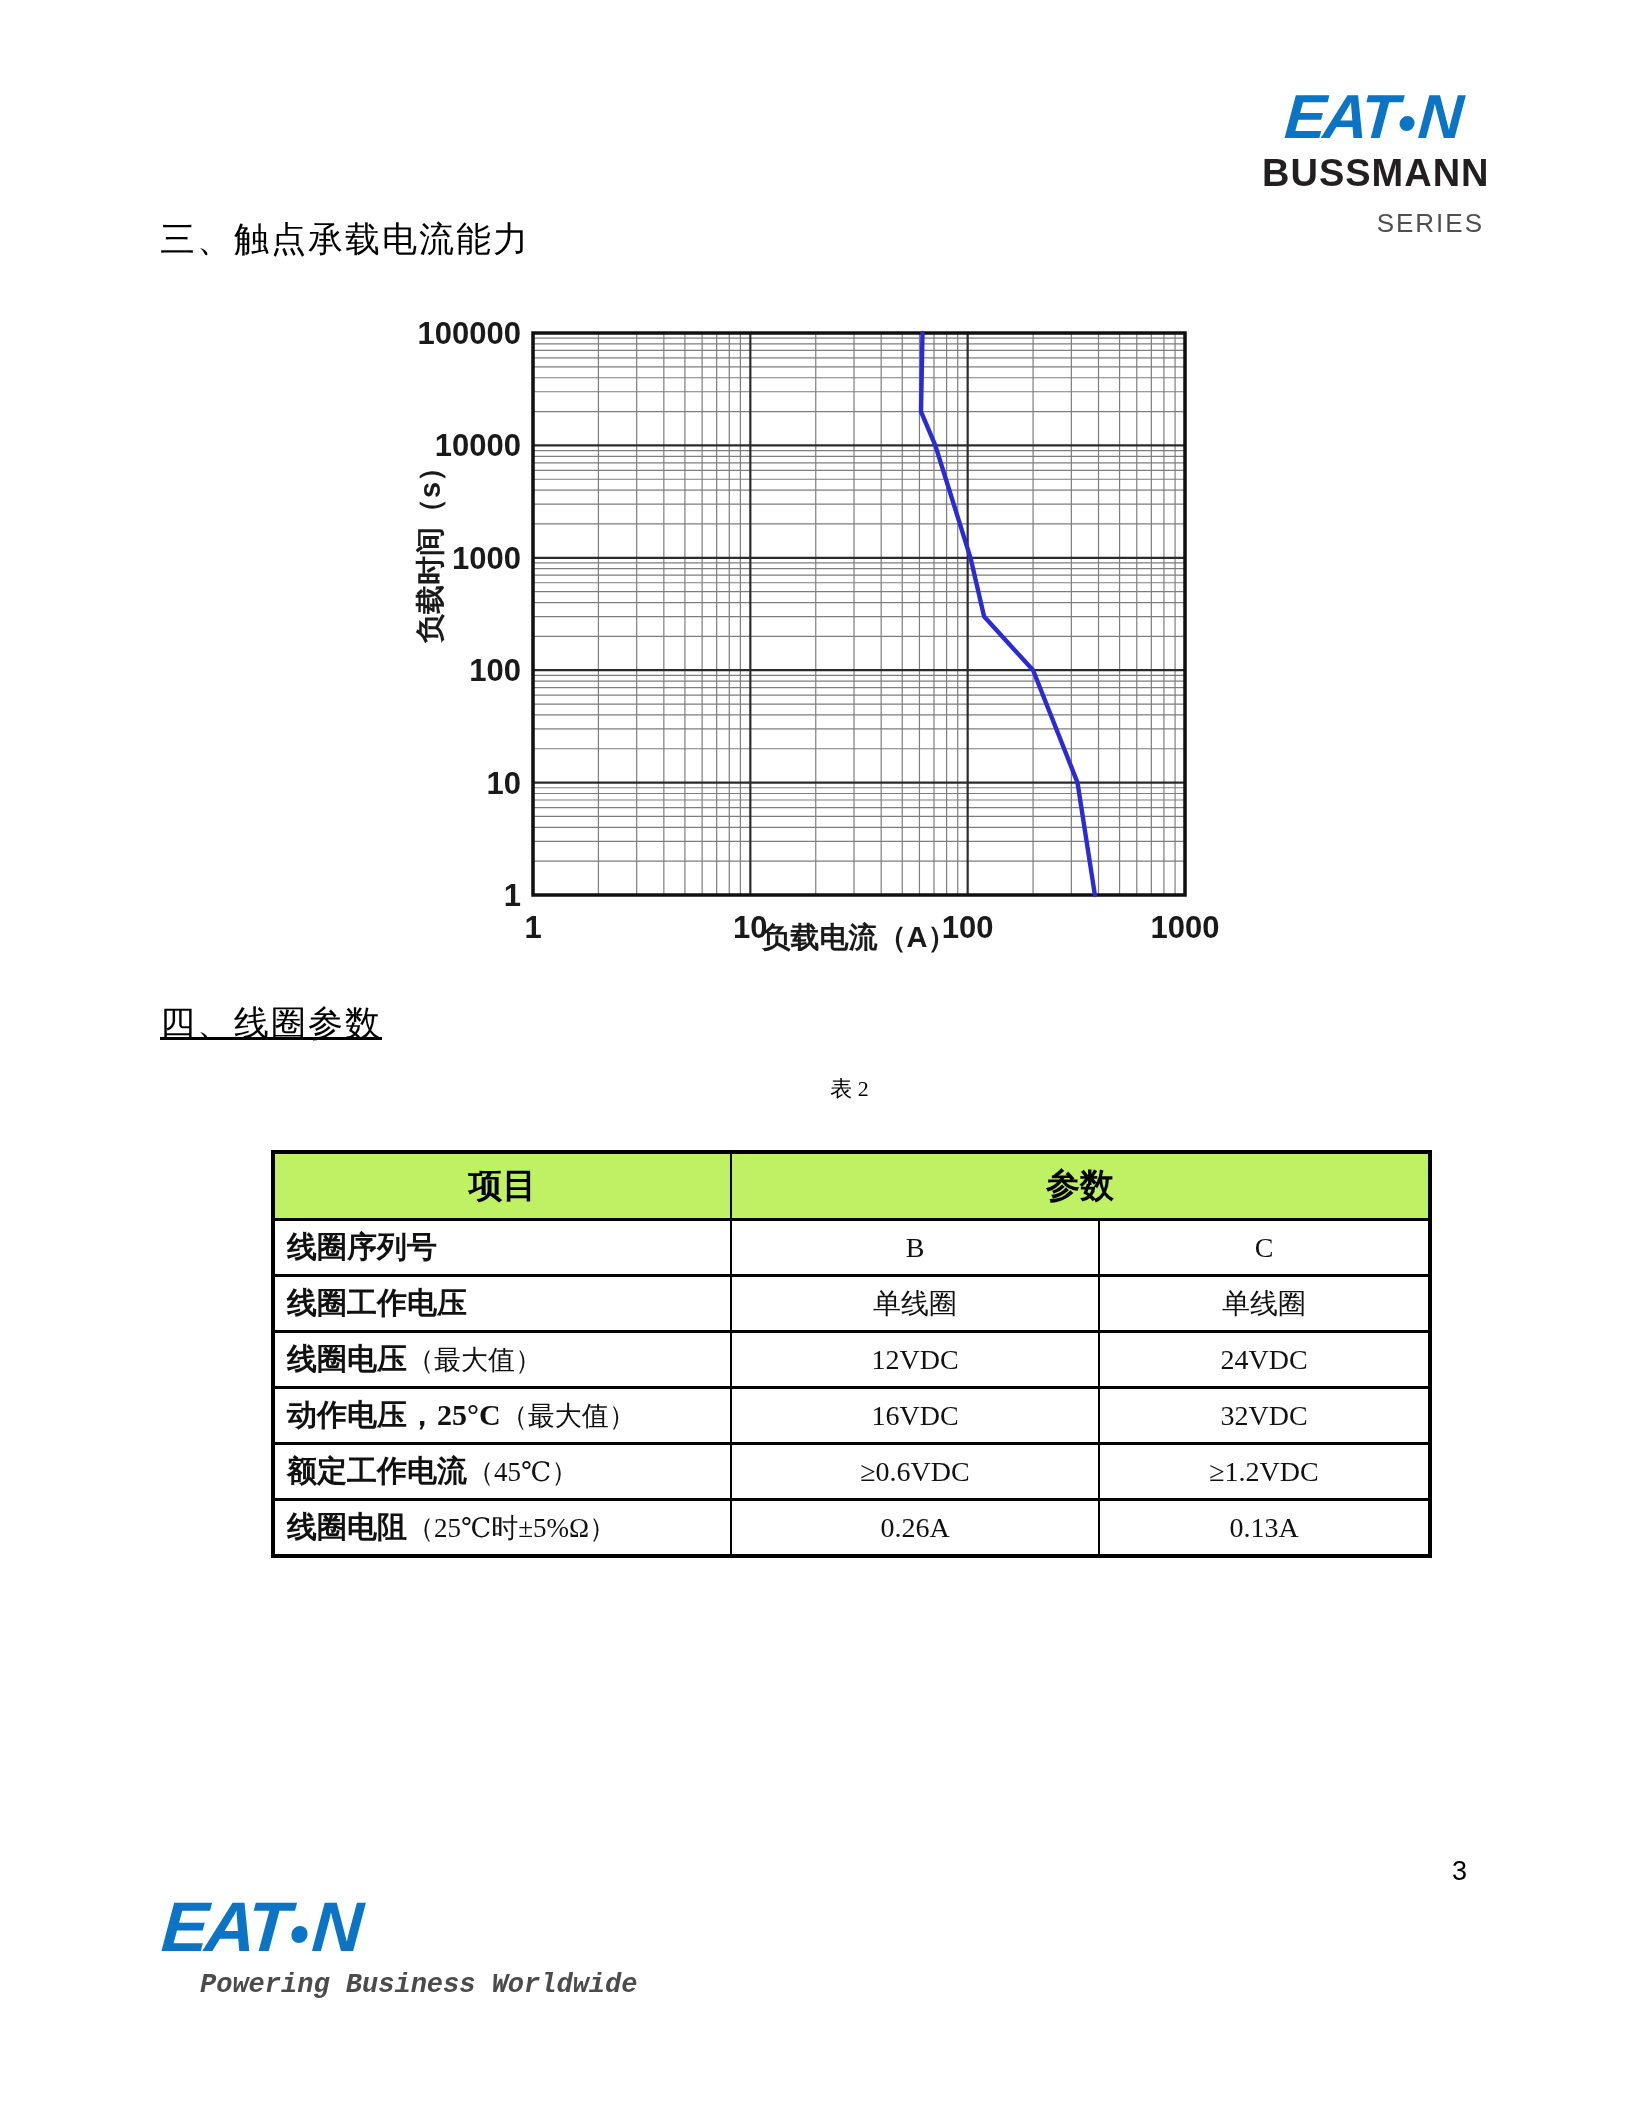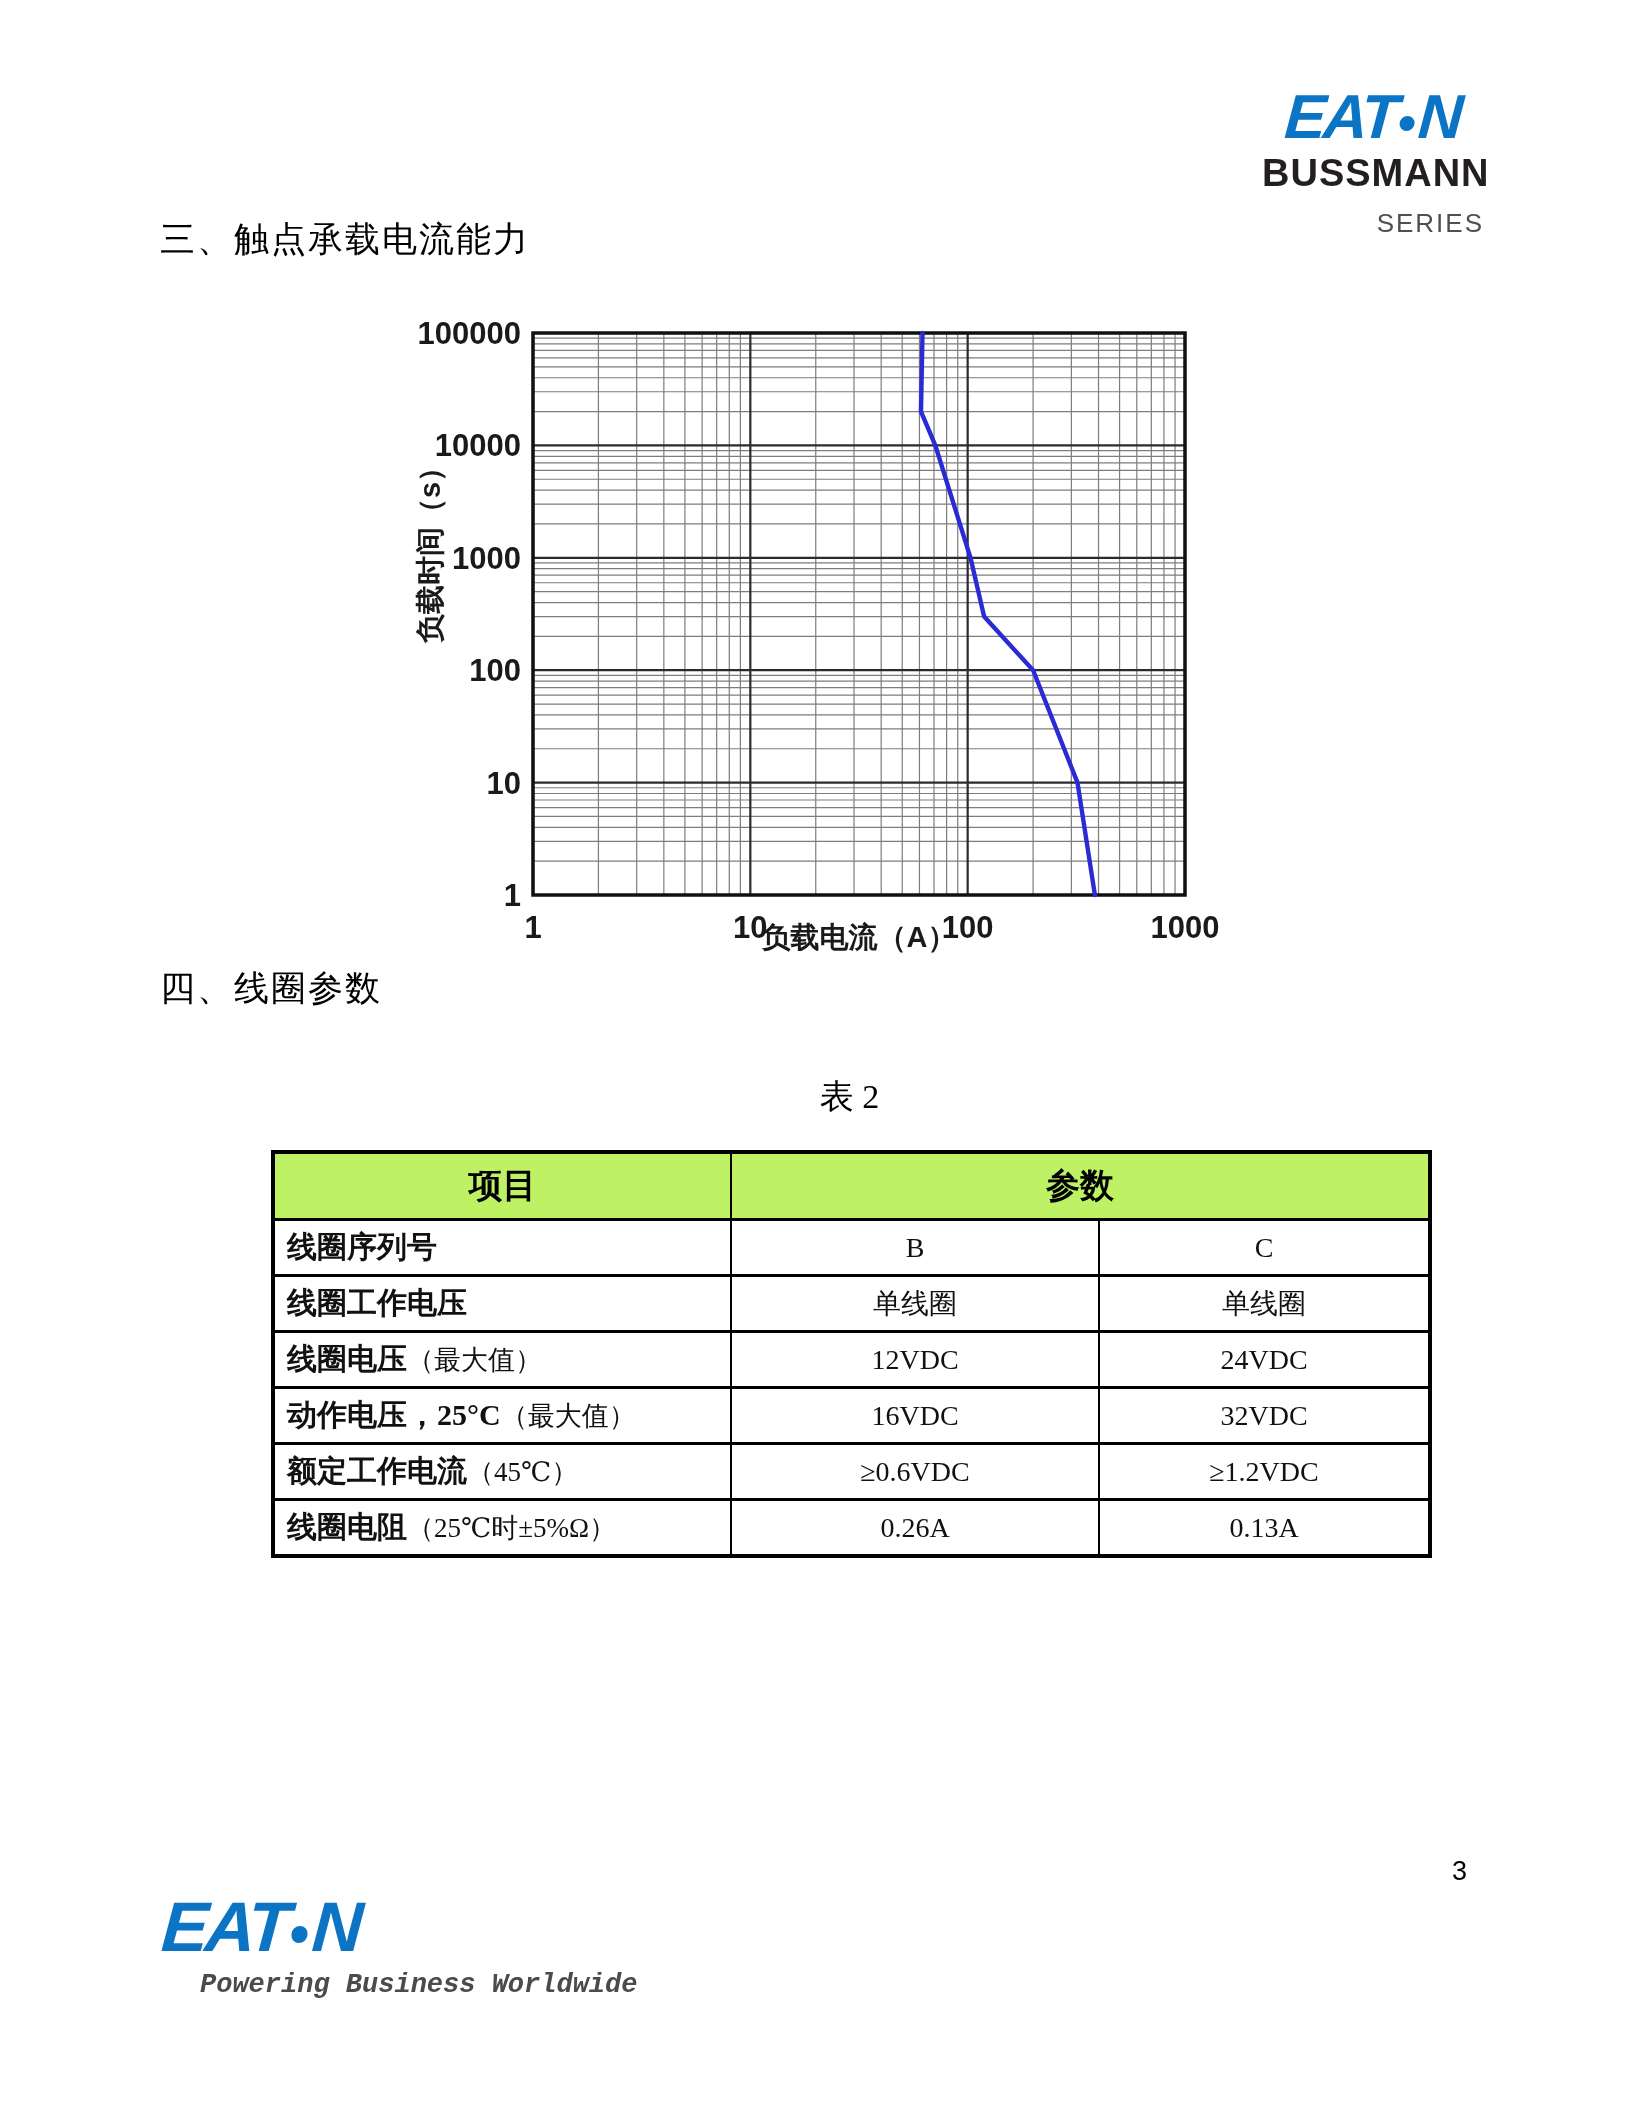--- a/index.html
+++ b/index.html
@@ -7,24 +7,24 @@
     position:relative; width:1632px; height:2112px; background:#ffffff;
     font-family:"Liberation Serif","DejaVu Serif",serif; color:#111;
     overflow:hidden; margin:0 auto;
   }
   
   .section-heading{
     position:absolute; left:160px; font-size:35px; letter-spacing:2px;
     color:#000; white-space:nowrap;
   }
   #heading-3{top:216px;}
-  #heading-4{top:965px;}
+  #heading-4{top:1000px;text-decoration:underline;}
   .table-caption{
     position:absolute; left:271px; width:1157px; top:1074px;
-    text-align:center; font-size:34px; color:#000;
+    text-align:center; font-size:22px; color:#000;
   }
   
   .chart-wrap{position:absolute; left:380px; top:298px; width:880px; height:665px;}
   .chart-wrap svg{display:block;}
   
   .coil-table{
     position:absolute; left:271px; top:1150px; width:1157px;
     border-collapse:collapse; table-layout:fixed;
     border:4px solid #000;
   }

